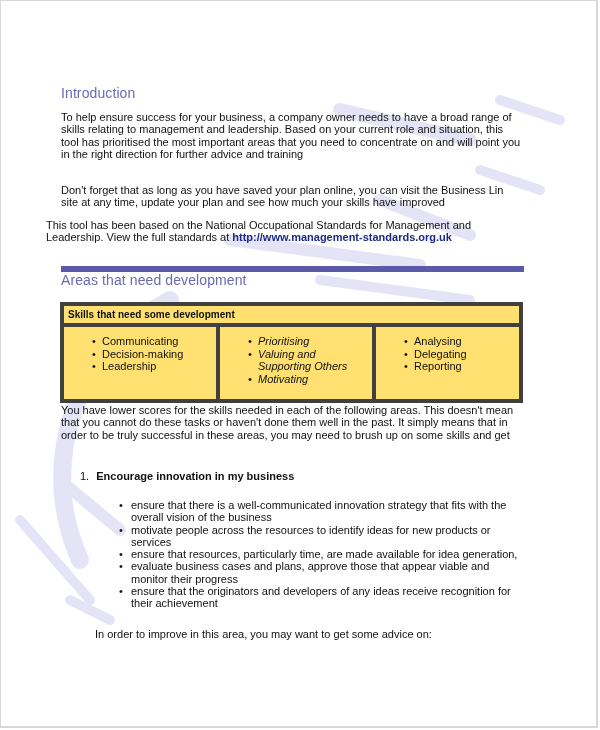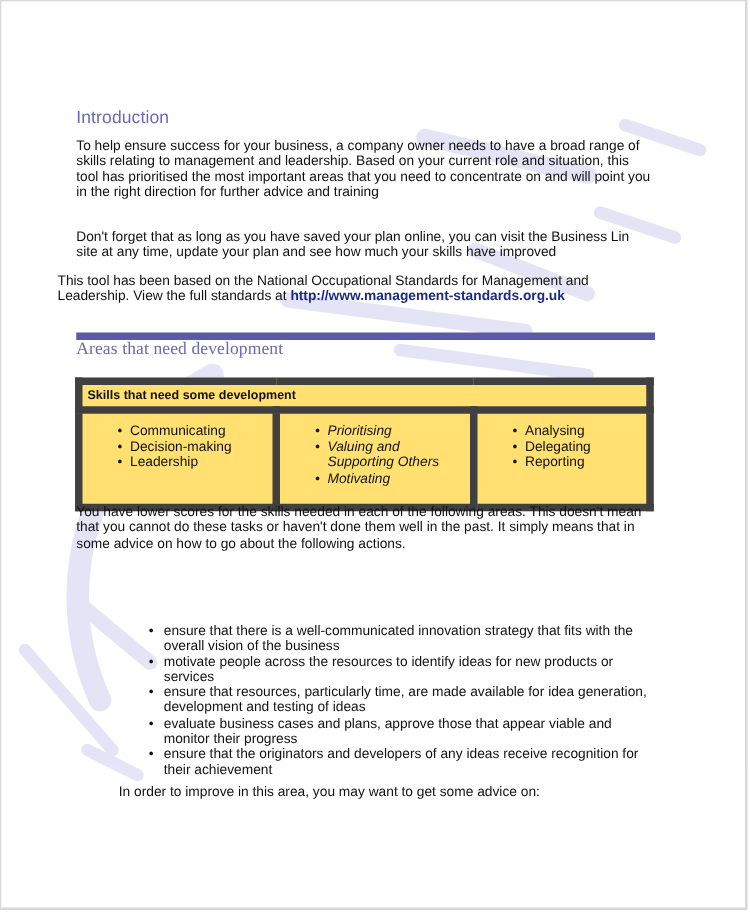--- a/index.html
+++ b/index.html
@@ -62,21 +62,21 @@
   table.skills {
     position: absolute;
     left: 60px;
     top: 302px;
     width: 463px;
     border-collapse: collapse;
     background: #ffe070;
     font-size: 11px;
   }
   table.skills td, table.skills th {
-    border: 6px solid #404040;
+    border: 4px solid #404040;
     padding: 0;
     vertical-align: top;
   }
   table.skills th {
     text-align: left;
     font-weight: bold;
     height: 17px;
     padding-left: 4px;
     font-size: 10px;
     line-height: 17px;
@@ -154,21 +154,21 @@
     <div>site at any time, update your plan and see how much your skills have improved</div>
   </div>
 
   <div class="abs para" style="left:46px; top:219px; width:480px;">
     <div>This tool has been based on the National Occupational Standards for Management and</div>
     <div><span>Leadership. View the full standards at </span><a class="link">http://www.management-standards.org.uk</a></div>
   </div>
 
   <div class="abs rule" style="left:61px; top:266px; width:463px;"></div>
 
-  <div class="abs heading" style="left:61px; top:272px;font-family:Liberation Serif, serif;">Areas that need development</div>
+  <div class="abs heading" style="left:61px; top:272px;">Areas that need development</div>
 
   <table class="skills">
     <tbody>
         <tr>
       <th colspan="3">Skills that need some development</th>
     </tr>
     <tr>
       <td style="width:152px;">
         <ul>
           <li>Communicating</li>
@@ -190,28 +190,32 @@
           <li>Reporting</li>
         </ul>
       </td>
     </tr>
   </tbody>
     </table>
 
   <div class="abs para" style="left:61px; top:404px; width:480px;">
     <div>You have lower scores for the skills needed in each of the following areas. This doesn't mean</div>
     <div>that you cannot do these tasks or haven't done them well in the past. It simply means that in</div>
-    <div>some advice on how to go about the following actions.</div>
-  </div>
-
+    <div>order to be truly successful in these areas, you may need to brush up on some skills and get</div>
+  </div>
+
+  <div class="abs numlist" style="left:80px; top:470px;">
+    <span>1.</span>
+    <span style="font-weight:bold; margin-left:4px;">Encourage innovation in my business</span>
+  </div>
 
 
   <ul class="abs bullets para" style="left:119px; top:499px; width:420px;">
     <li><span>ensure that there is a well-communicated innovation strategy that fits with the</span><br><span>overall vision of the business</span></li>
     <li><span>motivate people across the resources to identify ideas for new products or</span><br><span>services</span></li>
-    <li><span>ensure that resources, particularly time, are made available for idea generation,</span><br><span>development and testing of ideas</span></li>
+    <li><span>ensure that resources, particularly time, are made available for idea generation,</span><br></li>
     <li><span>evaluate business cases and plans, approve those that appear viable and</span><br><span>monitor their progress</span></li>
     <li><span>ensure that the originators and developers of any ideas receive recognition for</span><br><span>their achievement</span></li>
   </ul>
 
   <div class="abs para" style="left:95px; top:628px;">In order to improve in this area, you may want to get some advice on:</div>
 
 </div>
 
 </body></html>

